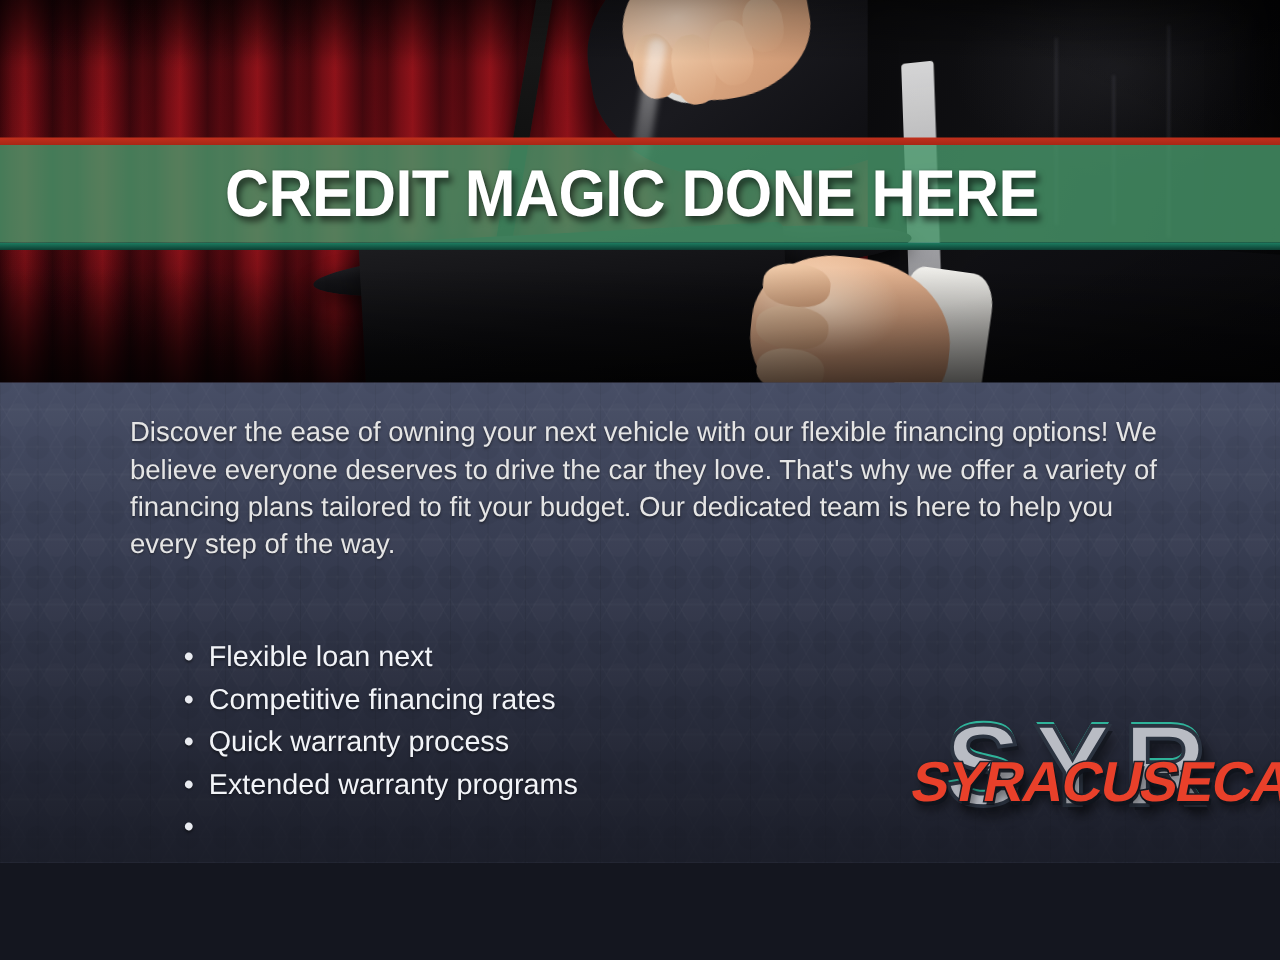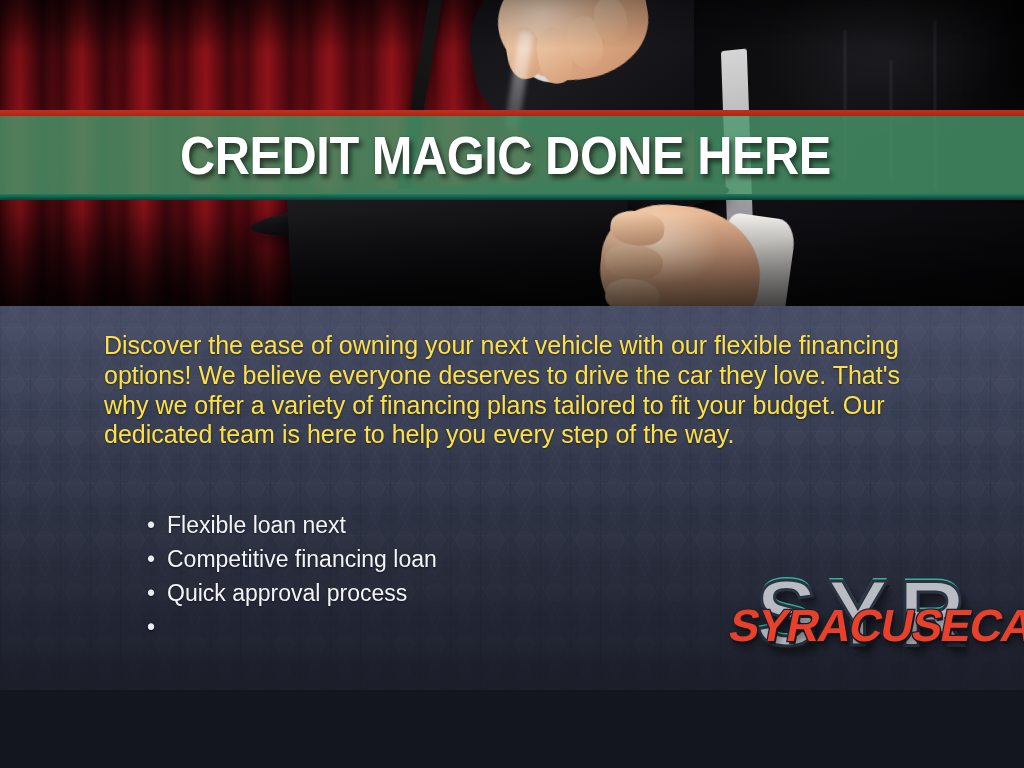--- a/index.html
+++ b/index.html
@@ -169,21 +169,21 @@
     background-position:0 0, 15px 26px;
   }
   .panel-shade{
     position:absolute; inset:0;
     background:linear-gradient(180deg, rgba(90,98,125,.42) 0%, rgba(46,51,70,.30) 30%, rgba(22,24,34,.72) 72%, rgba(17,19,27,.95) 100%);
   }
 
   .content{ position:absolute; inset:0; z-index:4; }
   .paragraph{
     position:absolute; left:104px; top:331px; width:822px;
-    font-size:25px; line-height:29.8px; color:#fde047; font-weight:400;
+    font-size:22px; line-height:29.8px; color:#e5e5e5; font-weight:400;
     text-shadow:0 1px 2px rgba(0,0,0,.45);
   }
   .bullets{
     position:absolute; left:147px; top:508px; list-style:none;
     font-size:23px; line-height:34px; color:#f2f4f8;
     text-shadow:0 1px 2px rgba(0,0,0,.45);
   }
   .bullets li{ position:relative; padding-left:20px; }
   .bullets li .dot{
     position:absolute; left:0; top:0; color:#e9ebf0;
@@ -275,28 +275,29 @@
   <div class="content">
     <p class="paragraph">Discover the ease of owning your next vehicle with our flexible financing options! We believe everyone deserves to drive the car they love. That's why we offer a variety of financing plans tailored to fit your budget. Our dedicated team is here to help you every step of the way.</p>
 
     <ul class="bullets">
       <li>
         <span class="dot">•</span>
         <span>Flexible loan next</span>
       </li>
       <li>
         <span class="dot">•</span>
-        <span>Competitive financing loan</span>
-      </li>
-      <li>
-        <span class="dot">•</span>
-        <span>Quick approval process</span>
-      </li>
-      <li>
-        <span class="dot">•</span>
+        <span>Competitive financing rates</span>
+      </li>
+      <li>
+        <span class="dot">•</span>
+        <span>Quick warranty process</span>
+      </li>
+      <li>
+        <span class="dot">•</span>
+        <span>Extended warranty programs</span>
       </li>
       <li>
         <span class="dot">•</span>
       </li>
     </ul>
 
     <div class="logo">
       <div class="logo-syr">SYR</div>
       <div class="logo-dotcom">SYRACUSECARS.COM</div>
     </div>

